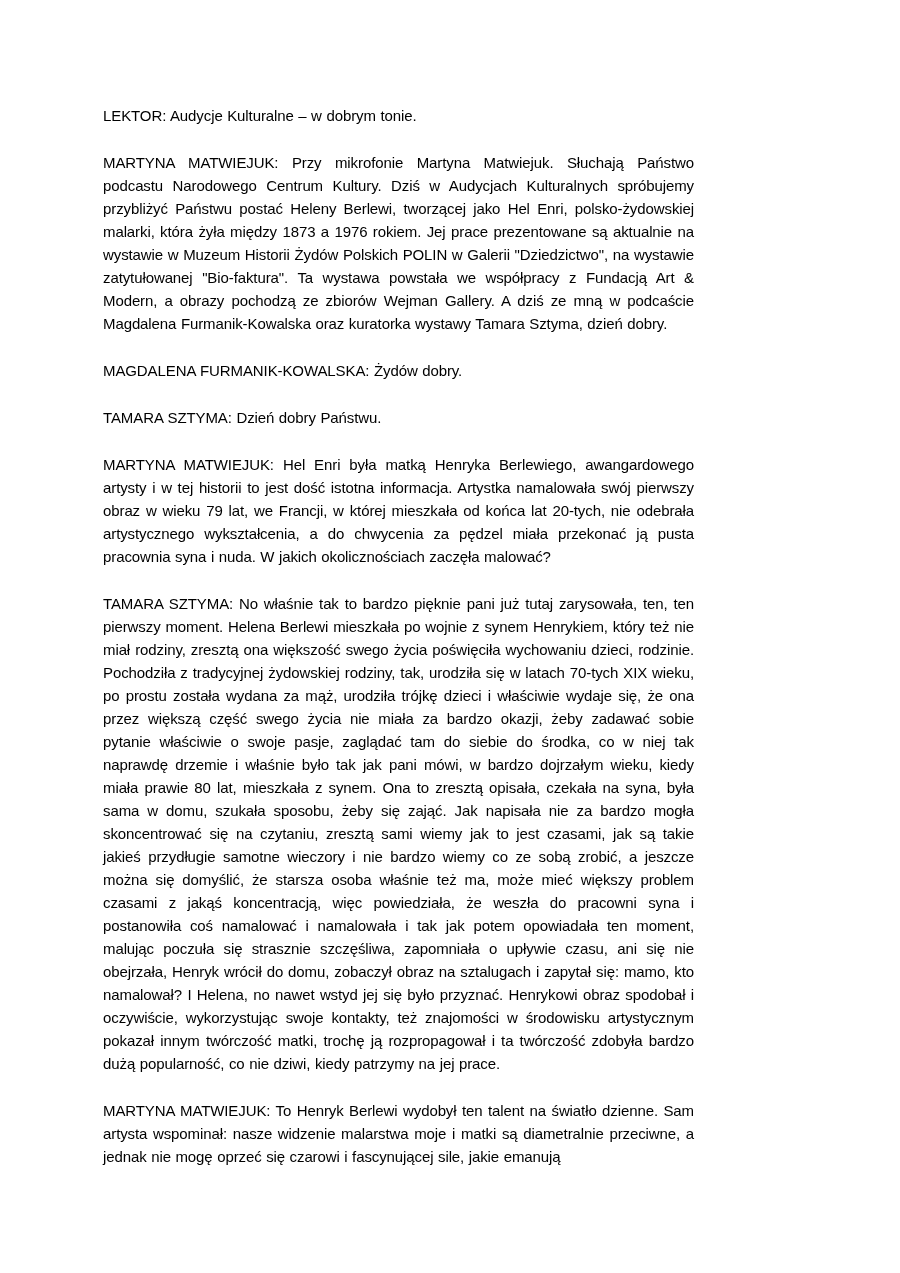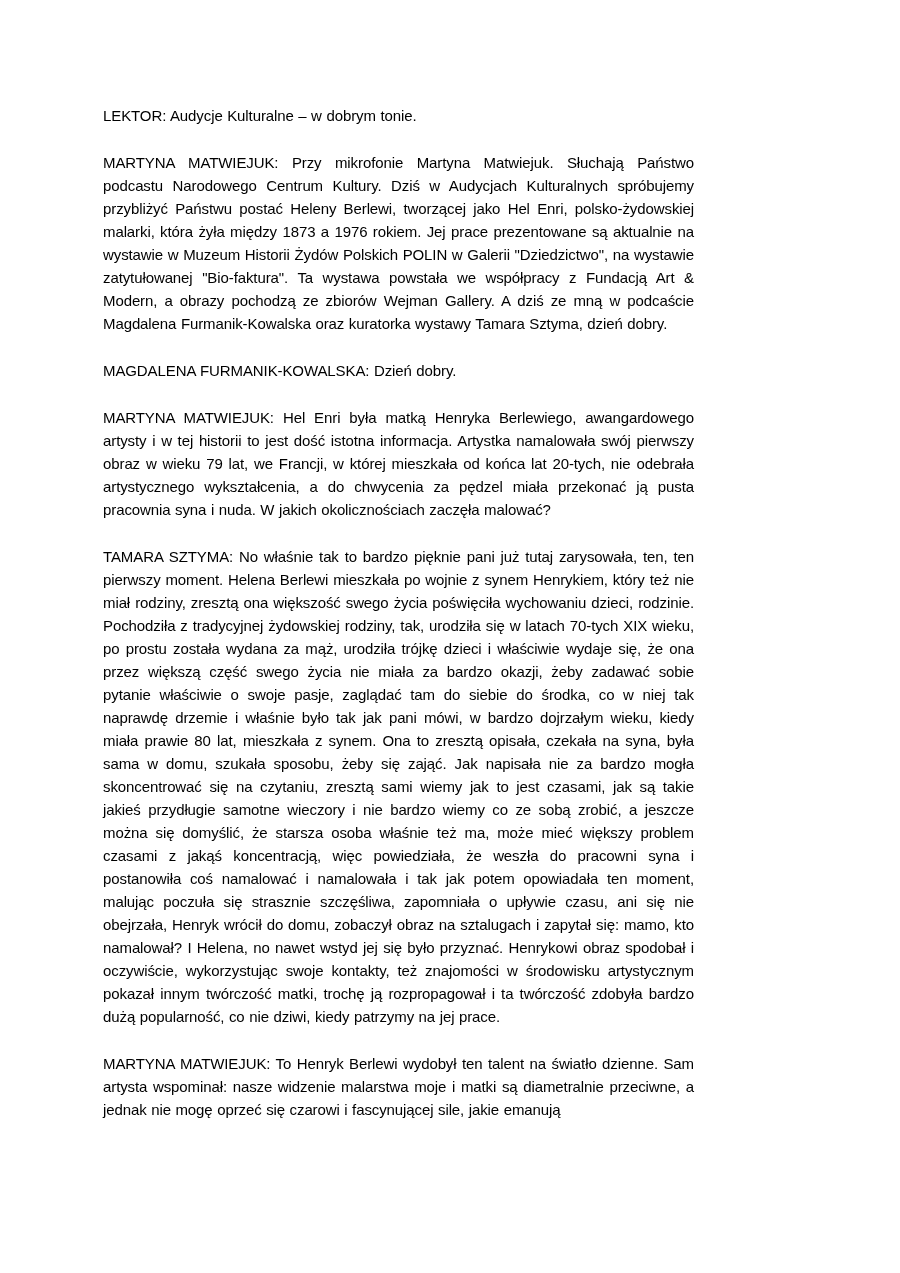--- a/index.html
+++ b/index.html
@@ -46,23 +46,27 @@
     <span class="speech">Audycje Kulturalne – w dobrym tonie.</span>
   </p>
 
   <p class="para">
     <span class="speaker">MARTYNA MATWIEJUK:</span>
     <span class="speech bold">Przy mikrofonie Martyna Matwiejuk. Słuchają Państwo podcastu Narodowego Centrum Kultury. Dziś w Audycjach Kulturalnych spróbujemy przybliżyć Państwu postać Heleny Berlewi, tworzącej jako Hel Enri, polsko-żydowskiej malarki, która żyła między 1873 a 1976 rokiem. Jej prace prezentowane są aktualnie na wystawie w Muzeum Historii Żydów Polskich POLIN w Galerii "Dziedzictwo", na wystawie zatytułowanej "Bio-faktura". Ta wystawa powstała we współpracy z Fundacją Art &amp; Modern, a obrazy pochodzą ze zbiorów Wejman Gallery. A dziś ze mną w podcaście Magdalena Furmanik-Kowalska oraz kuratorka wystawy Tamara Sztyma, dzień dobry.</span>
   </p>
 
   <p class="para">
     <span class="speaker">MAGDALENA FURMANIK-KOWALSKA:</span>
-    <span class="speech">Dzień dobry.</span>
+    <span class="speech">Żydów dobry.</span>
   </p>
 
+  <p class="para">
+    <span class="speaker">TAMARA SZTYMA:</span>
+    <span class="speech">Dzień dobry Państwu.</span>
+  </p>
 
   <p class="para">
     <span class="speaker">MARTYNA MATWIEJUK:</span>
     <span class="speech bold">Hel Enri była matką Henryka Berlewiego, awangardowego artysty i w tej historii to jest dość istotna informacja. Artystka namalowała swój pierwszy obraz w wieku 79 lat, we Francji, w której mieszkała od końca lat 20-tych, nie odebrała artystycznego wykształcenia, a do chwycenia za pędzel miała przekonać ją pusta pracownia syna i nuda. W jakich okolicznościach zaczęła malować?</span>
   </p>
 
   <p class="para">
     <span class="speaker">TAMARA SZTYMA:</span>
     <span class="speech">No właśnie tak to bardzo pięknie pani już tutaj zarysowała, ten, ten pierwszy moment. Helena Berlewi mieszkała po wojnie z synem Henrykiem, który też nie miał rodziny, zresztą ona większość swego życia poświęciła wychowaniu dzieci, rodzinie. Pochodziła z tradycyjnej żydowskiej rodziny, tak, urodziła się w latach 70-tych XIX wieku, po prostu została wydana za mąż, urodziła trójkę dzieci i właściwie wydaje się, że ona przez większą część swego życia nie miała za bardzo okazji, żeby zadawać sobie pytanie właściwie o swoje pasje, zaglądać tam do siebie do środka, co w niej tak naprawdę drzemie i właśnie było tak jak pani mówi, w bardzo dojrzałym wieku, kiedy miała prawie 80 lat, mieszkała z synem. Ona to zresztą opisała, czekała na syna, była sama w domu, szukała sposobu, żeby się zająć. Jak napisała nie za bardzo mogła skoncentrować się na czytaniu, zresztą sami wiemy jak to jest czasami, jak są takie jakieś przydługie samotne wieczory i nie bardzo wiemy co ze sobą zrobić, a jeszcze można się domyślić, że starsza osoba właśnie też ma, może mieć większy problem czasami z jakąś koncentracją, więc powiedziała, że weszła do pracowni syna i postanowiła coś namalować i namalowała i tak jak potem opowiadała ten moment, malując poczuła się strasznie szczęśliwa, zapomniała o upływie czasu, ani się nie obejrzała, Henryk wrócił do domu, zobaczył obraz na sztalugach i zapytał się: mamo, kto namalował? I Helena, no nawet wstyd jej się było przyznać. Henrykowi obraz spodobał i oczywiście, wykorzystując swoje kontakty, też znajomości w środowisku artystycznym pokazał innym twórczość matki, trochę ją rozpropagował i ta twórczość zdobyła bardzo dużą popularność, co nie dziwi, kiedy patrzymy na jej prace.</span>
   </p>

